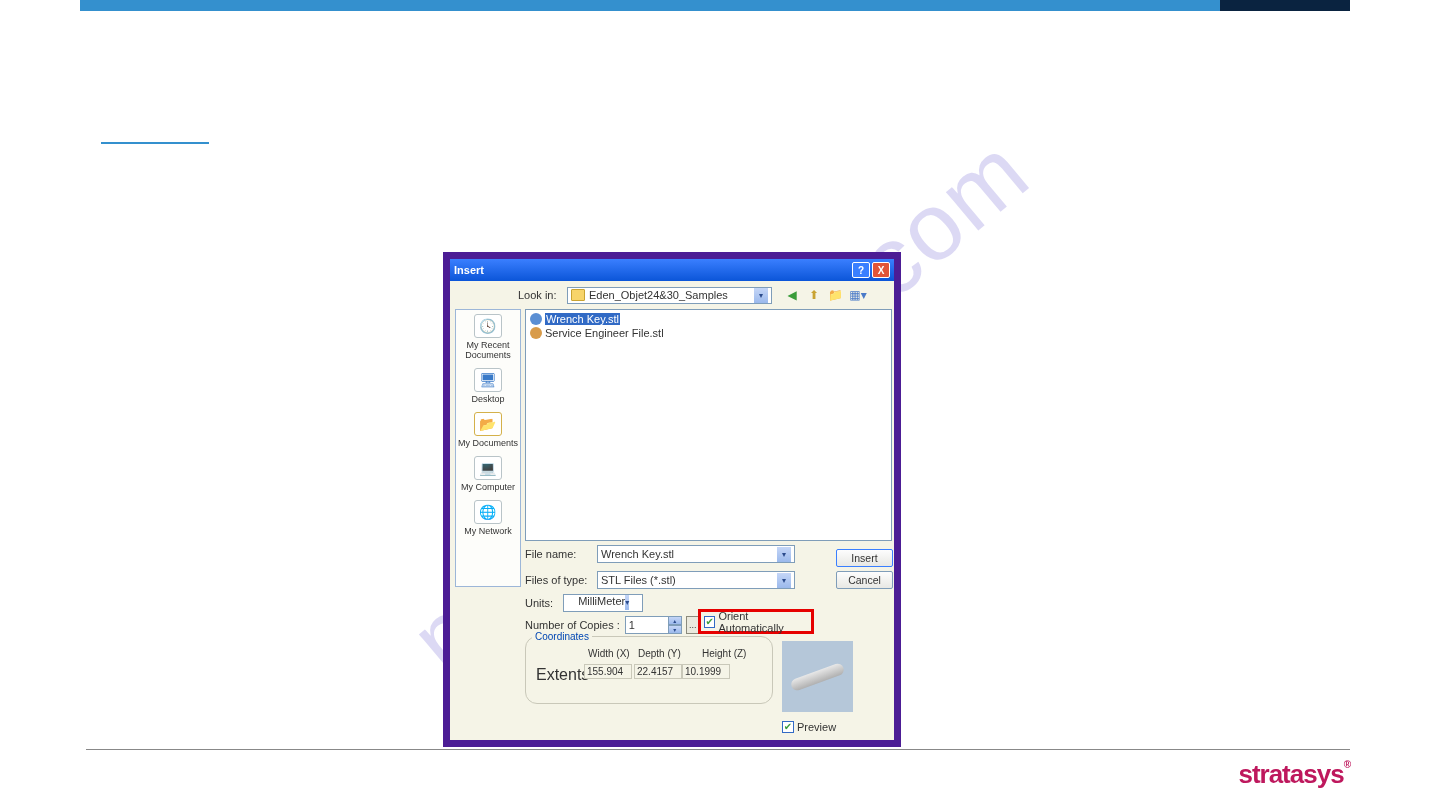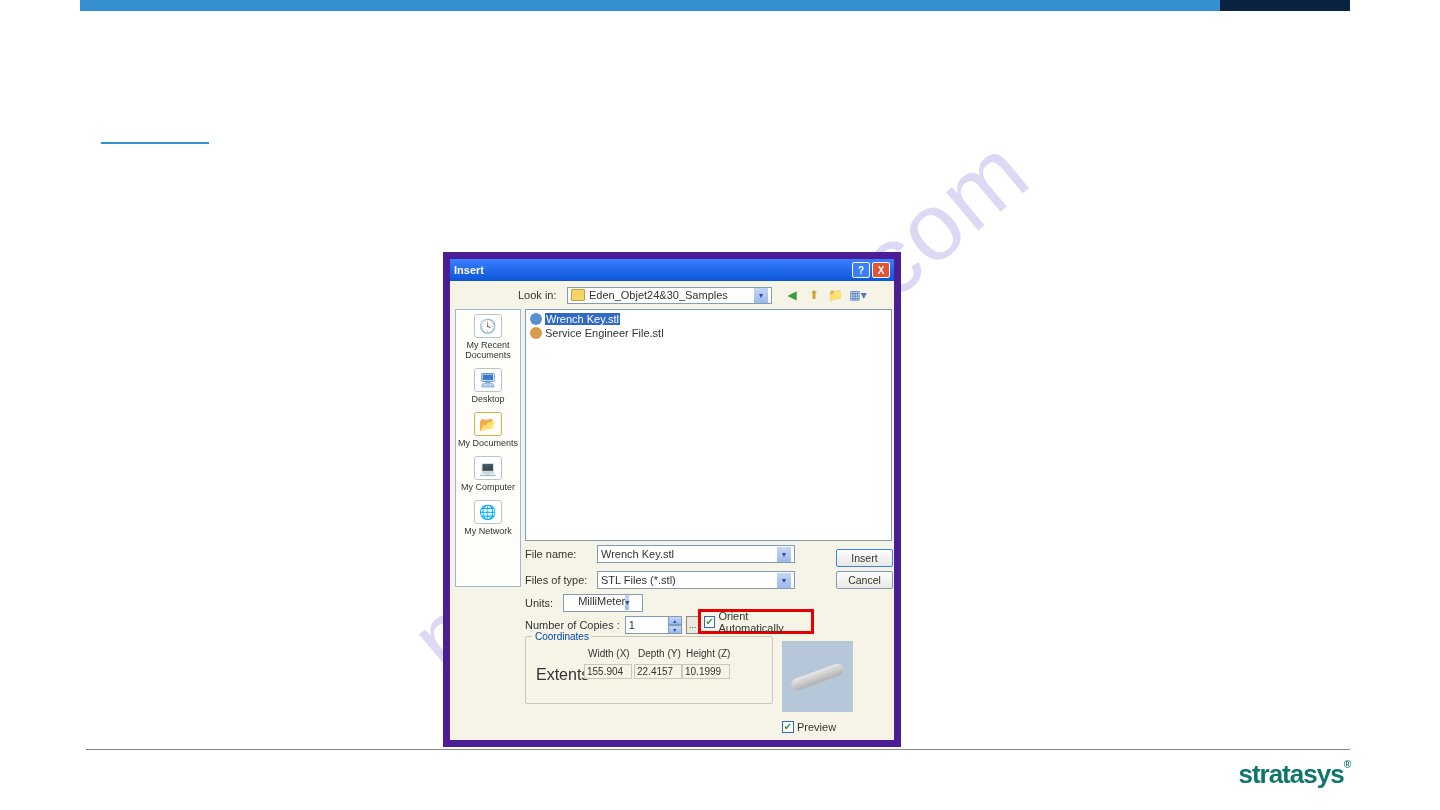--- a/index.html
+++ b/index.html
@@ -72,40 +72,40 @@
 
 .row-copies { position:absolute; top: 335px; left: 75px; display:flex; align-items:center;}
 .copies-input { width: 44px; height: 18px; border: 1px solid #7f9db9; background: #fff; display:flex; align-items:center; padding:0 3px; margin-left: 5px;}
 .copies-spin { width: 14px; height: 18px; display:flex; flex-direction:column; margin-left:-1px;}
 .spin-b { flex:1; background: linear-gradient(#c5d6f7,#9bb9ec); border:1px solid #7f9db9; font-size:6px; display:flex; align-items:center; justify-content:center; color:#2b4b8c;}
 .copies-ext { width: 14px; height: 18px; border: 1px solid #8b8a7c; background:#eae9dd; margin-left:4px; display:flex; align-items:center; justify-content:center; font-size:9px;}
 
 .orient-box { position:absolute; top: 328px; left: 248px; width: 116px; height: 25px; border: 3px solid #e60000; display:flex; align-items:center; padding-left:3px; gap:3px;}
 .chk { width:12px; height:12px; border:1px solid #326ac5; background:#fff; display:flex; align-items:center; justify-content:center; color:#3a9c3a; font-size:10px; line-height:10px;}
 
-.coord-group { position:absolute; top: 355px; left: 75px; width: 248px; height: 68px; border:1px solid #c9c8b9; border-radius:2px; }
+.coord-group { position:absolute; top: 355px; left: 75px; width: 248px; height: 68px; border:1px solid #c9c8b9; border-radius:12px; }
 .coord-title { position:absolute; top:-6px; left:6px; background:#f5f4e7; padding:0 3px; color:#0046b3; font-size:10px;}
 .coord-hdr { position:absolute; top:11px; font-size:10px;}
-.hx{left:62px;} .hy{left:112px;} .hz{left:160px;}
+.hx{left:62px;} .hy{left:112px;} .hz{left:176px;}
 .ext-lbl{position:absolute; top:29px; left:10px; font-size:16px;}
 .ext-val{position:absolute; top:27px; width:48px; height:15px; border:1px solid #c9c8b9; background:#f5f4e7; font-size:10px; padding:0 2px; display:flex; align-items:center;}
 .vx{left:58px;} .vy{left:108px;} .vz{left:156px;}
 
 .preview-box { position:absolute; top: 360px; left: 332px; width: 71px; height: 71px; background:#b5c7d9; display:flex; align-items:center; justify-content:center;}
 .wrench-prev { width:55px; height:12px; background:linear-gradient(#e8e8e8,#b0b0b0); border-radius:6px; transform:rotate(-20deg);}
 .prev-chk { position:absolute; top: 440px; left: 332px; display:flex; align-items:center; gap:3px;}
 
 .watermark {
   position: absolute; top: 50%; left: 50%; transform: translate(-50%, -50%) rotate(-40deg);
   font-size: 95px; color: rgba(130, 120, 215, 0.28); font-weight: 400; pointer-events: none;
   white-space: nowrap; letter-spacing: 2px;
 }
 
 .footer-line { position:absolute; bottom: 60px; left: 86px; right: 90px; height: 1px; background:#888; }
-.logo { position:absolute; bottom: 20px; right: 90px; font-size: 26px; font-weight: bold; color:#0f766e; letter-spacing:-1px;}
+.logo { position:absolute; bottom: 20px; right: 90px; font-size: 26px; font-weight: bold; color:#be185d; letter-spacing:-1px;}
 .logo sup { font-size:10px; vertical-align: top;}
 </style>
 </head>
 <body>
 
 <div class="topbar"></div>
 <div class="topbar-dark"></div>
 <div class="underline"></div>
 
 <div class="watermark">manualshive.com</div>

